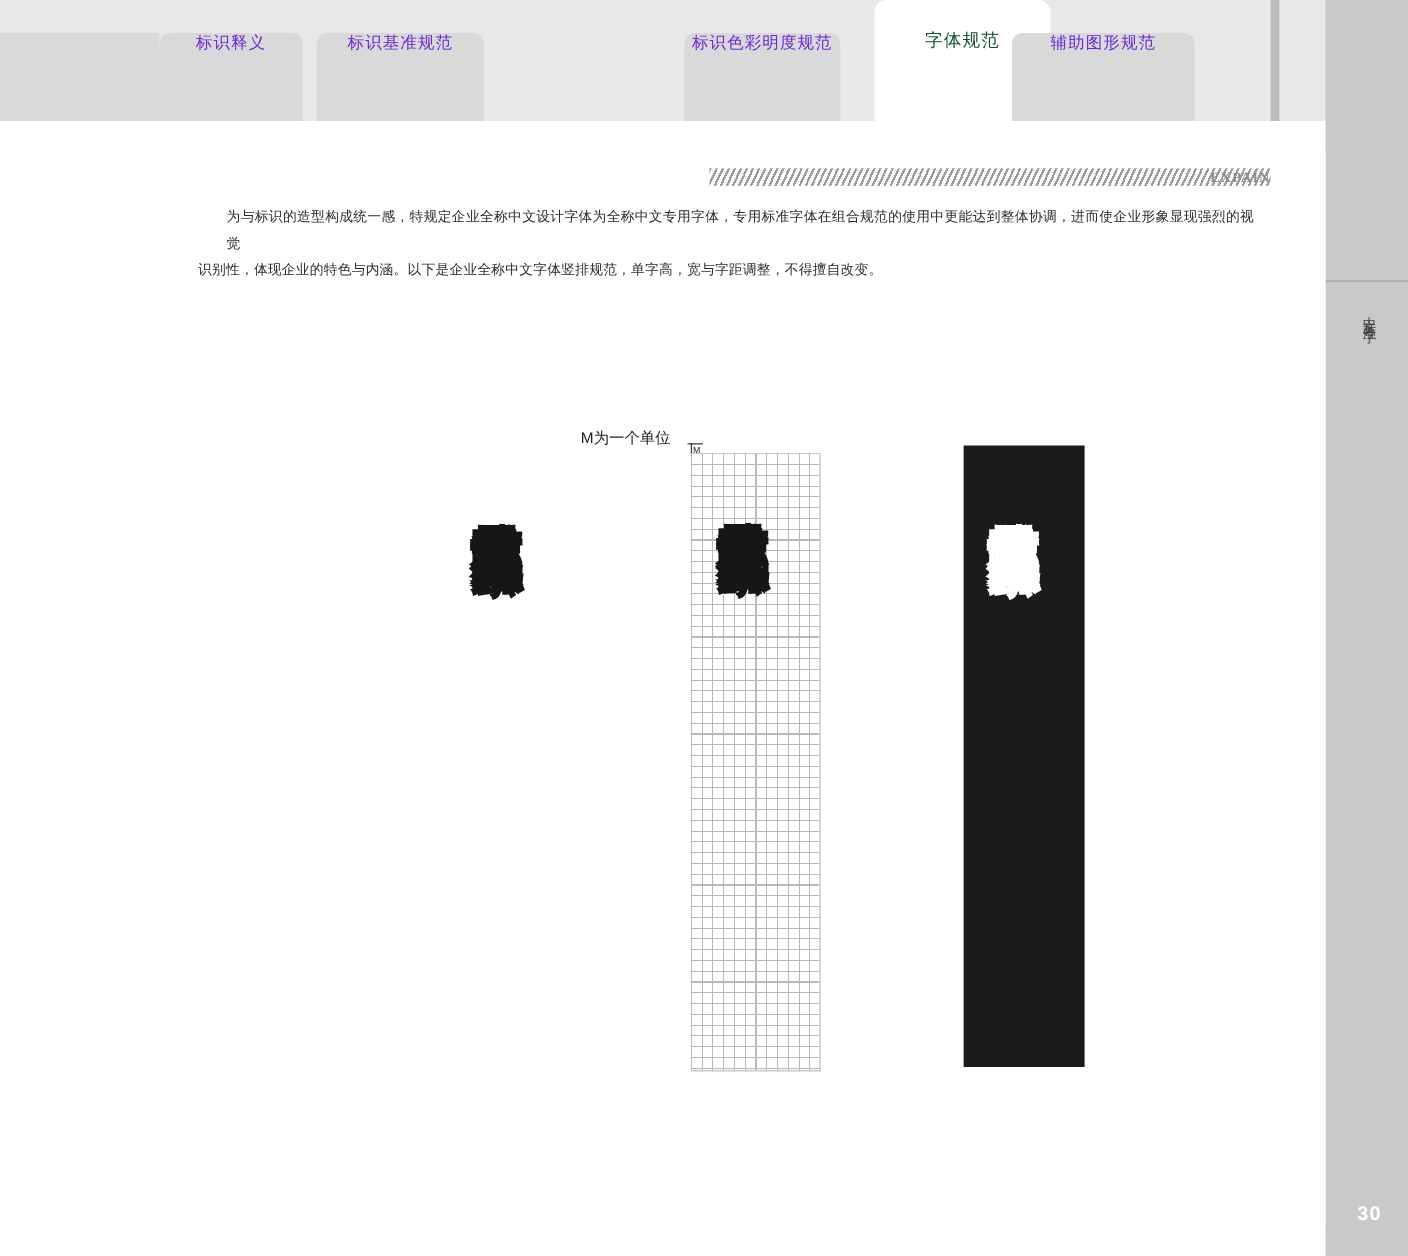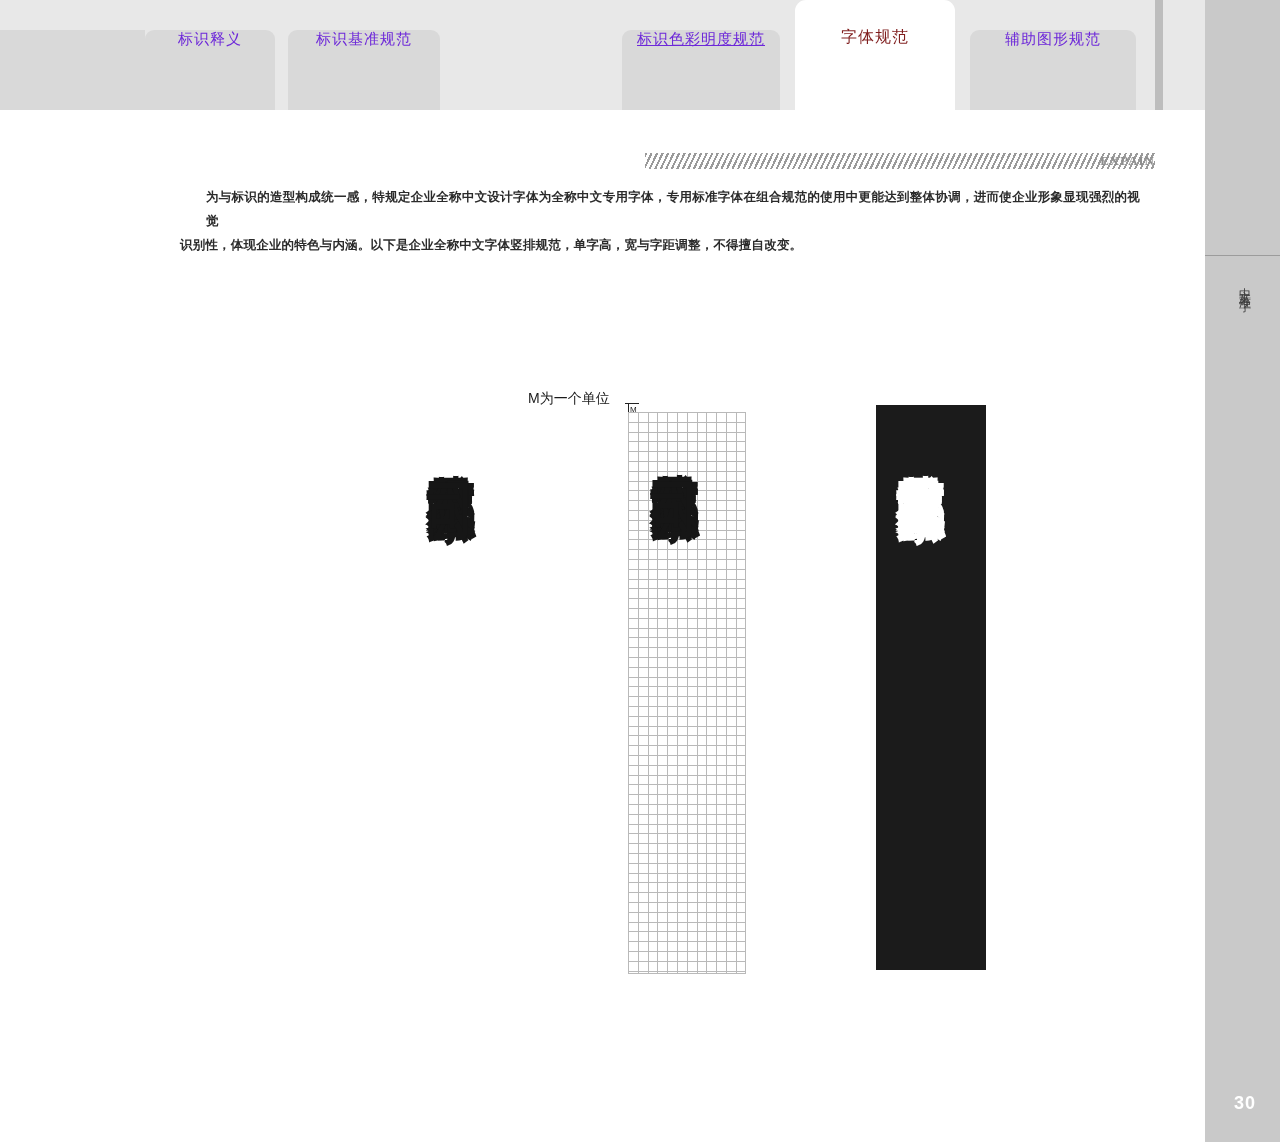--- a/index.html
+++ b/index.html
@@ -35,21 +35,21 @@
     align-items: flex-start;
     justify-content: center;
     box-sizing: border-box;
   }
   .tab.active {
     top: 0;
     height: 110px;
     background: #ffffff;
     border-radius: 11px 11px 0 0;
     font-size: 16px;
-    color: #7f1d1d;
+    color: #14532d;
     align-items: center;
     padding-bottom: 36px;
   }
   .tab-strip-left {
     position: absolute;
     left: 0; top: 30px;
     width: 145px; height: 80px;
     background: #d9d9d9;
   }
   .corner-A {
@@ -153,21 +153,20 @@
   
   .para {
     position: absolute;
     left: 180px; top: 185px;
     width: 960px;
     font-size: 12.5px;
     line-height: 24px;
     color: #2b2b2b;
     text-align: justify;
     letter-spacing: 0.2px;
-    font-weight: bold;
   }
   .para .indent { padding-left: 26px; }
 
   
   .unit-note {
     position: absolute;
     left: 528px; top: 390px;
     font-size: 14px;
     color: #1a1a1a;
   }
@@ -263,29 +262,29 @@
 
   <div class="tab" style="left:145px; width:130px;">
     <span>标识释义</span>
   </div>
 
   <div class="tab" style="left:288px; width:152px;">
     <span>标识基准规范</span>
   </div>
 
 
-  <div class="tab" style="left:622px; width:158px;text-decoration:underline;">
+  <div class="tab" style="left:622px; width:142px;">
     <span>标识色彩明度规范</span>
   </div>
 
   <div class="tab active" style="left:795px; width:160px;">
     <span>字体规范</span>
   </div>
 
-  <div class="tab" style="left:970px; width:166px;">
+  <div class="tab" style="left:920px; width:166px;">
     <span>辅助图形规范</span>
   </div>
 
   <div class="corner-A">A</div>
   <div class="sheet-shadow"></div>
 </div>
 
 <div class="rail"></div>
 <div class="rail-divider"></div>
 <div class="rail-label">中文标准字</div>

